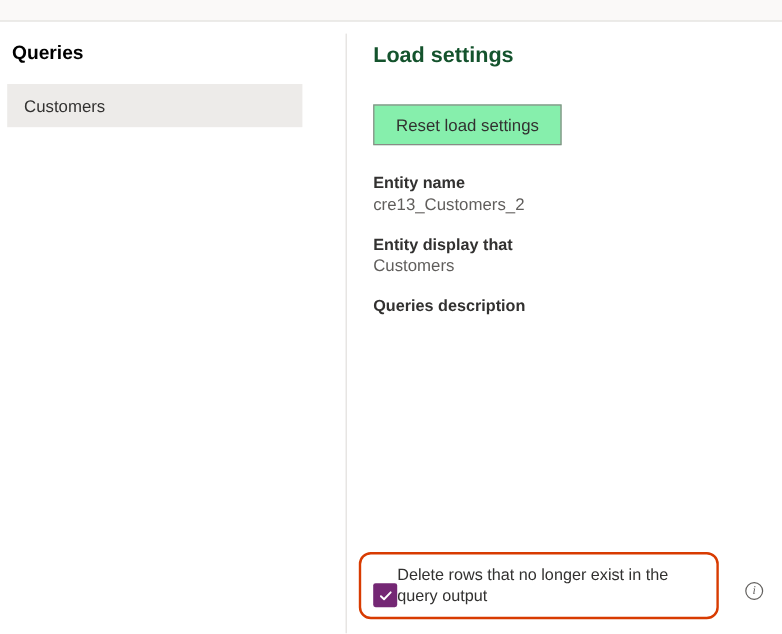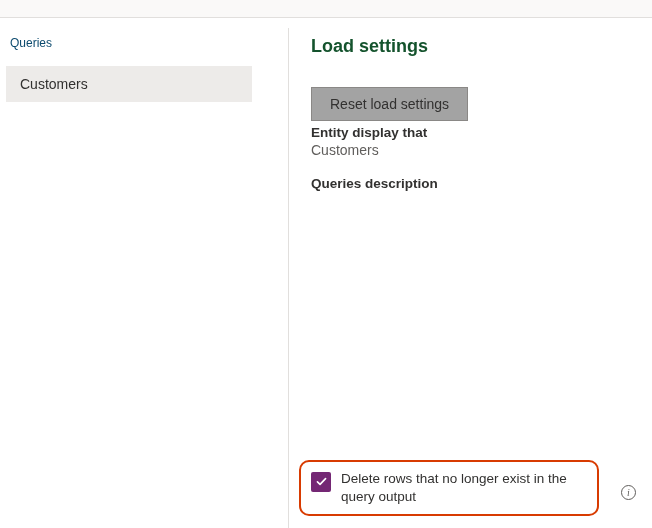--- a/index.html
+++ b/index.html
@@ -19,23 +19,23 @@
     }
     .content {
       display: flex;
       height: calc(100% - 18px);
     }
     .left-panel {
       width: 288px;
       padding: 18px 0 0 6px;
     }
     .left-panel h2 {
-      font-size: 12px;
-      font-weight: 400;
-      color: #0c4a6e;
+      font-size: 16px;
+      font-weight: 700;
+      color: #000000;
       margin-bottom: 16px;
       margin-left: 4px;
     }
     .query-item {
       background: #edebe9;
       padding: 10px 14px;
       font-size: 14px;
       color: #323130;
       cursor: pointer;
       width: 246px;
@@ -51,28 +51,28 @@
       padding: 18px 10px 0 22px;
       position: relative;
     }
     .right-panel h2 {
       font-size: 18px;
       font-weight: 700;
       color: #14532d;
       margin-bottom: 30px;
     }
     .reset-button {
-      background: #a3a3a3;
+      background: #86efac;
       border: 1px solid #8a8886;
       padding: 8px 18px;
       font-size: 14px;
       color: #323130;
       cursor: pointer;
       font-family: inherit;
-      margin-bottom: 4px;
+      margin-bottom: 24px;
     }
     .field-group {
       margin-bottom: 18px;
     }
     .field-label {
       font-size: 13.5px;
       color: #323130;
       font-weight: 600;
       margin-bottom: 2px;
     }
@@ -82,22 +82,21 @@
     }
     .highlight-box {
       position: absolute;
       bottom: 12px;
       left: 10px;
       width: 300px;
       border: 2px solid #d83b01;
       border-radius: 10px;
       padding: 8px 10px;
       display: flex;
-      align-items: flex-start;
-      gap: 10px;
+      align-items: flex-end;
     }
     .checkbox {
       width: 20px;
       height: 20px;
       background: #742774;
       border-radius: 2px;
       display: flex;
       align-items: center;
       justify-content: center;
       flex-shrink: 0;
@@ -142,20 +141,24 @@
       <span>Customers</span>
     </div>
   </div>
 
   <div class="divider"></div>
 
   <div class="right-panel">
     <h2>Load settings</h2>
     <button class="reset-button">Reset load settings</button>
 
+    <div class="field-group">
+      <div class="field-label">Entity name</div>
+      <div class="field-value">cre13_Customers_2</div>
+    </div>
 
     <div class="field-group">
       <div class="field-label">Entity display that</div>
       <div class="field-value">Customers</div>
     </div>
 
     <div class="field-group">
       <div class="field-label">Queries description</div>
       <div class="field-value"></div>
     </div>

